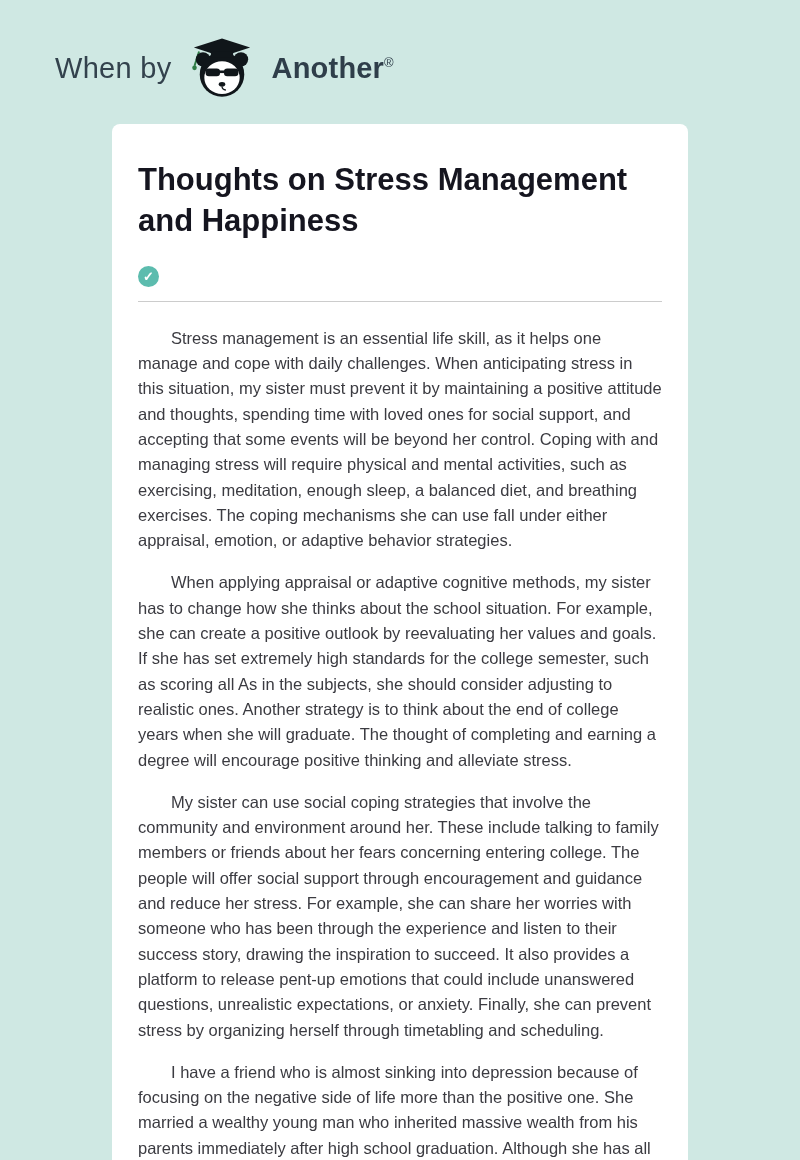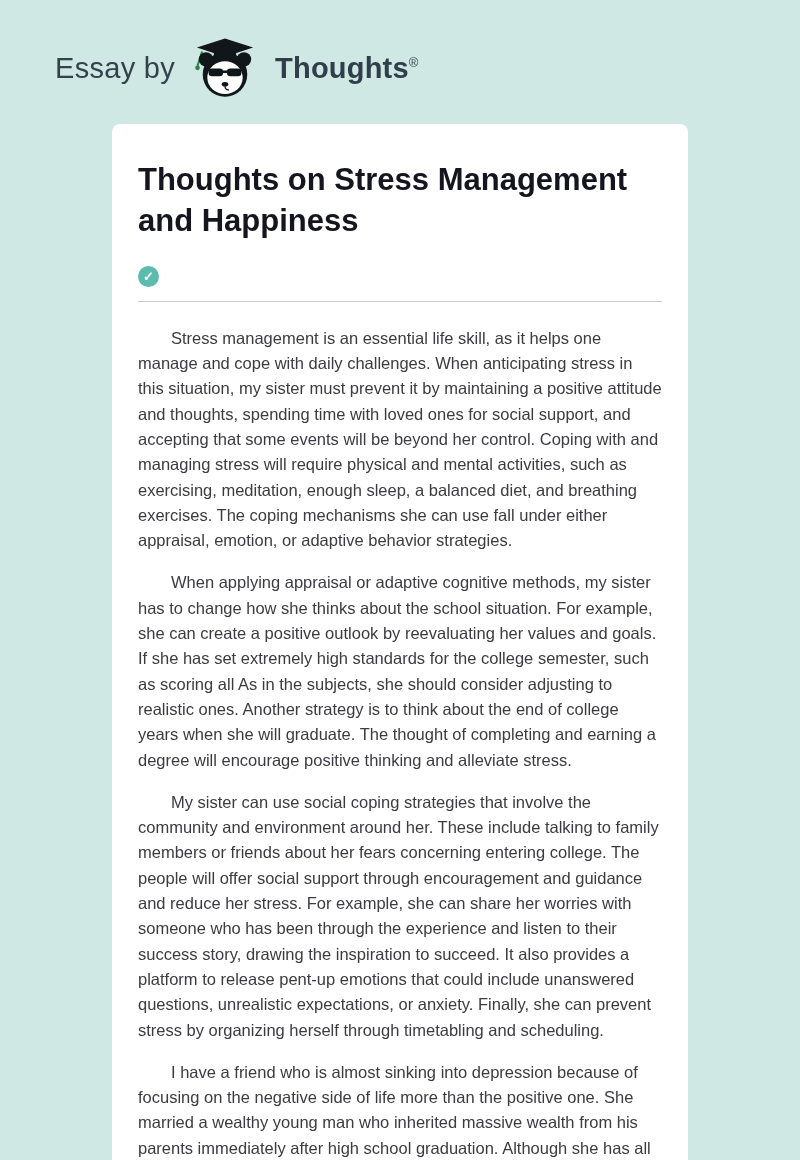--- a/index.html
+++ b/index.html
@@ -89,21 +89,21 @@
     line-height: 25.3px;
     color: #3b3b41;
     text-indent: 33px;
     margin: 16px 0 17px 0;
   }
 </style>
 </head>
 <body>
 
 <div class="header">
-  <span class="essay-by">Essay by</span>
+  <span class="essay-by">When by</span>
 
   <span class="logo">
     <svg viewBox="0 0 110 96" width="72" height="63" aria-hidden="true">
 
       <line x1="20" y1="22" x2="13" y2="44" stroke="#2f7d46" stroke-width="3"></line>
       <circle cx="13" cy="47" r="3.5" fill="#2f7d46"></circle>
 
       <circle cx="26" cy="34" r="11" fill="#10161a"></circle>
       <circle cx="84" cy="34" r="11" fill="#10161a"></circle>
 
@@ -115,21 +115,21 @@
       <rect x="49" y="51" width="12" height="4" fill="#10161a"></rect>
 
       <ellipse cx="55" cy="72" rx="5" ry="3.5" fill="#10161a"></ellipse>
       <path d="M55 75 q0 5 6 6" stroke="#10161a" stroke-width="2" fill="none"></path>
 
       <polygon points="55,2 98,16 55,30 12,16" fill="#10161a"></polygon>
       <rect x="38" y="22" width="34" height="9" fill="#10161a"></rect>
     </svg>
   </span>
 
-  <span class="brand"><span>Thoughts</span><sup>®</sup></span>
+  <span class="brand"><span>Another</span><sup>®</sup></span>
 </div>
 
 <div class="card">
 
   <h1 class="article-title">Thoughts on Stress Management and Happiness</h1>
 
   <div class="badge-row">
     <span class="check-circle">✓</span>
   </div>
 

